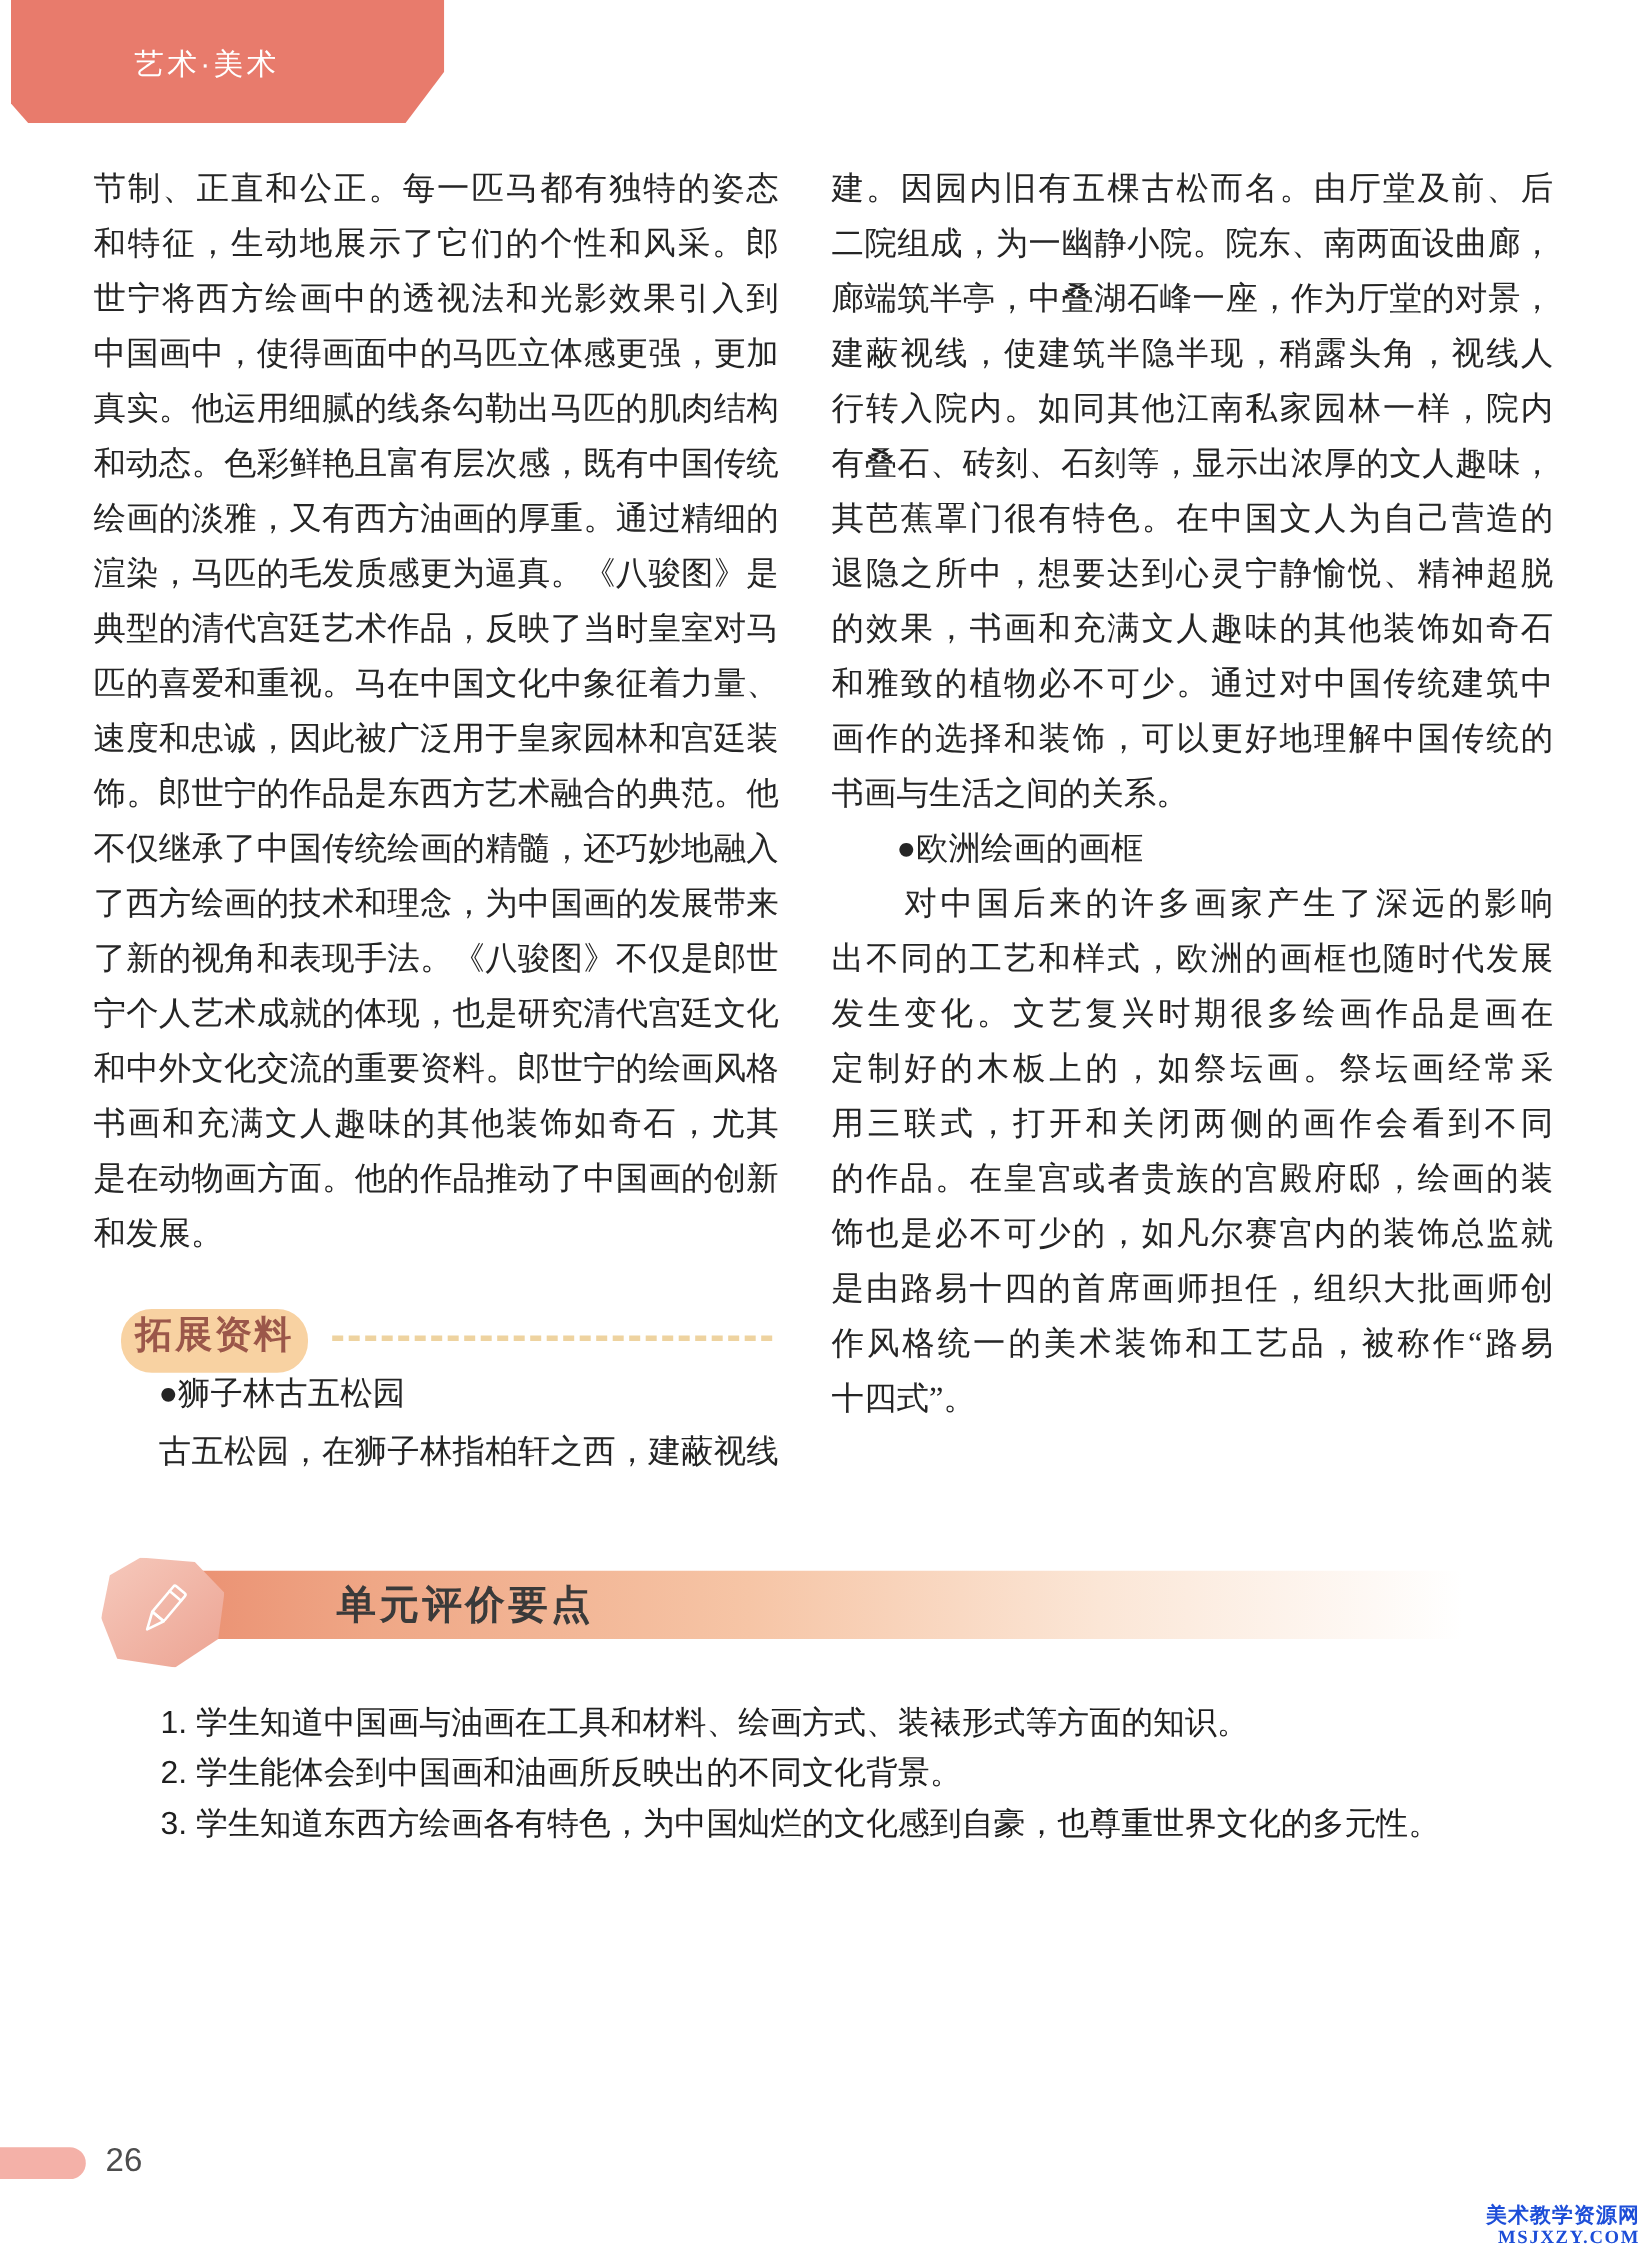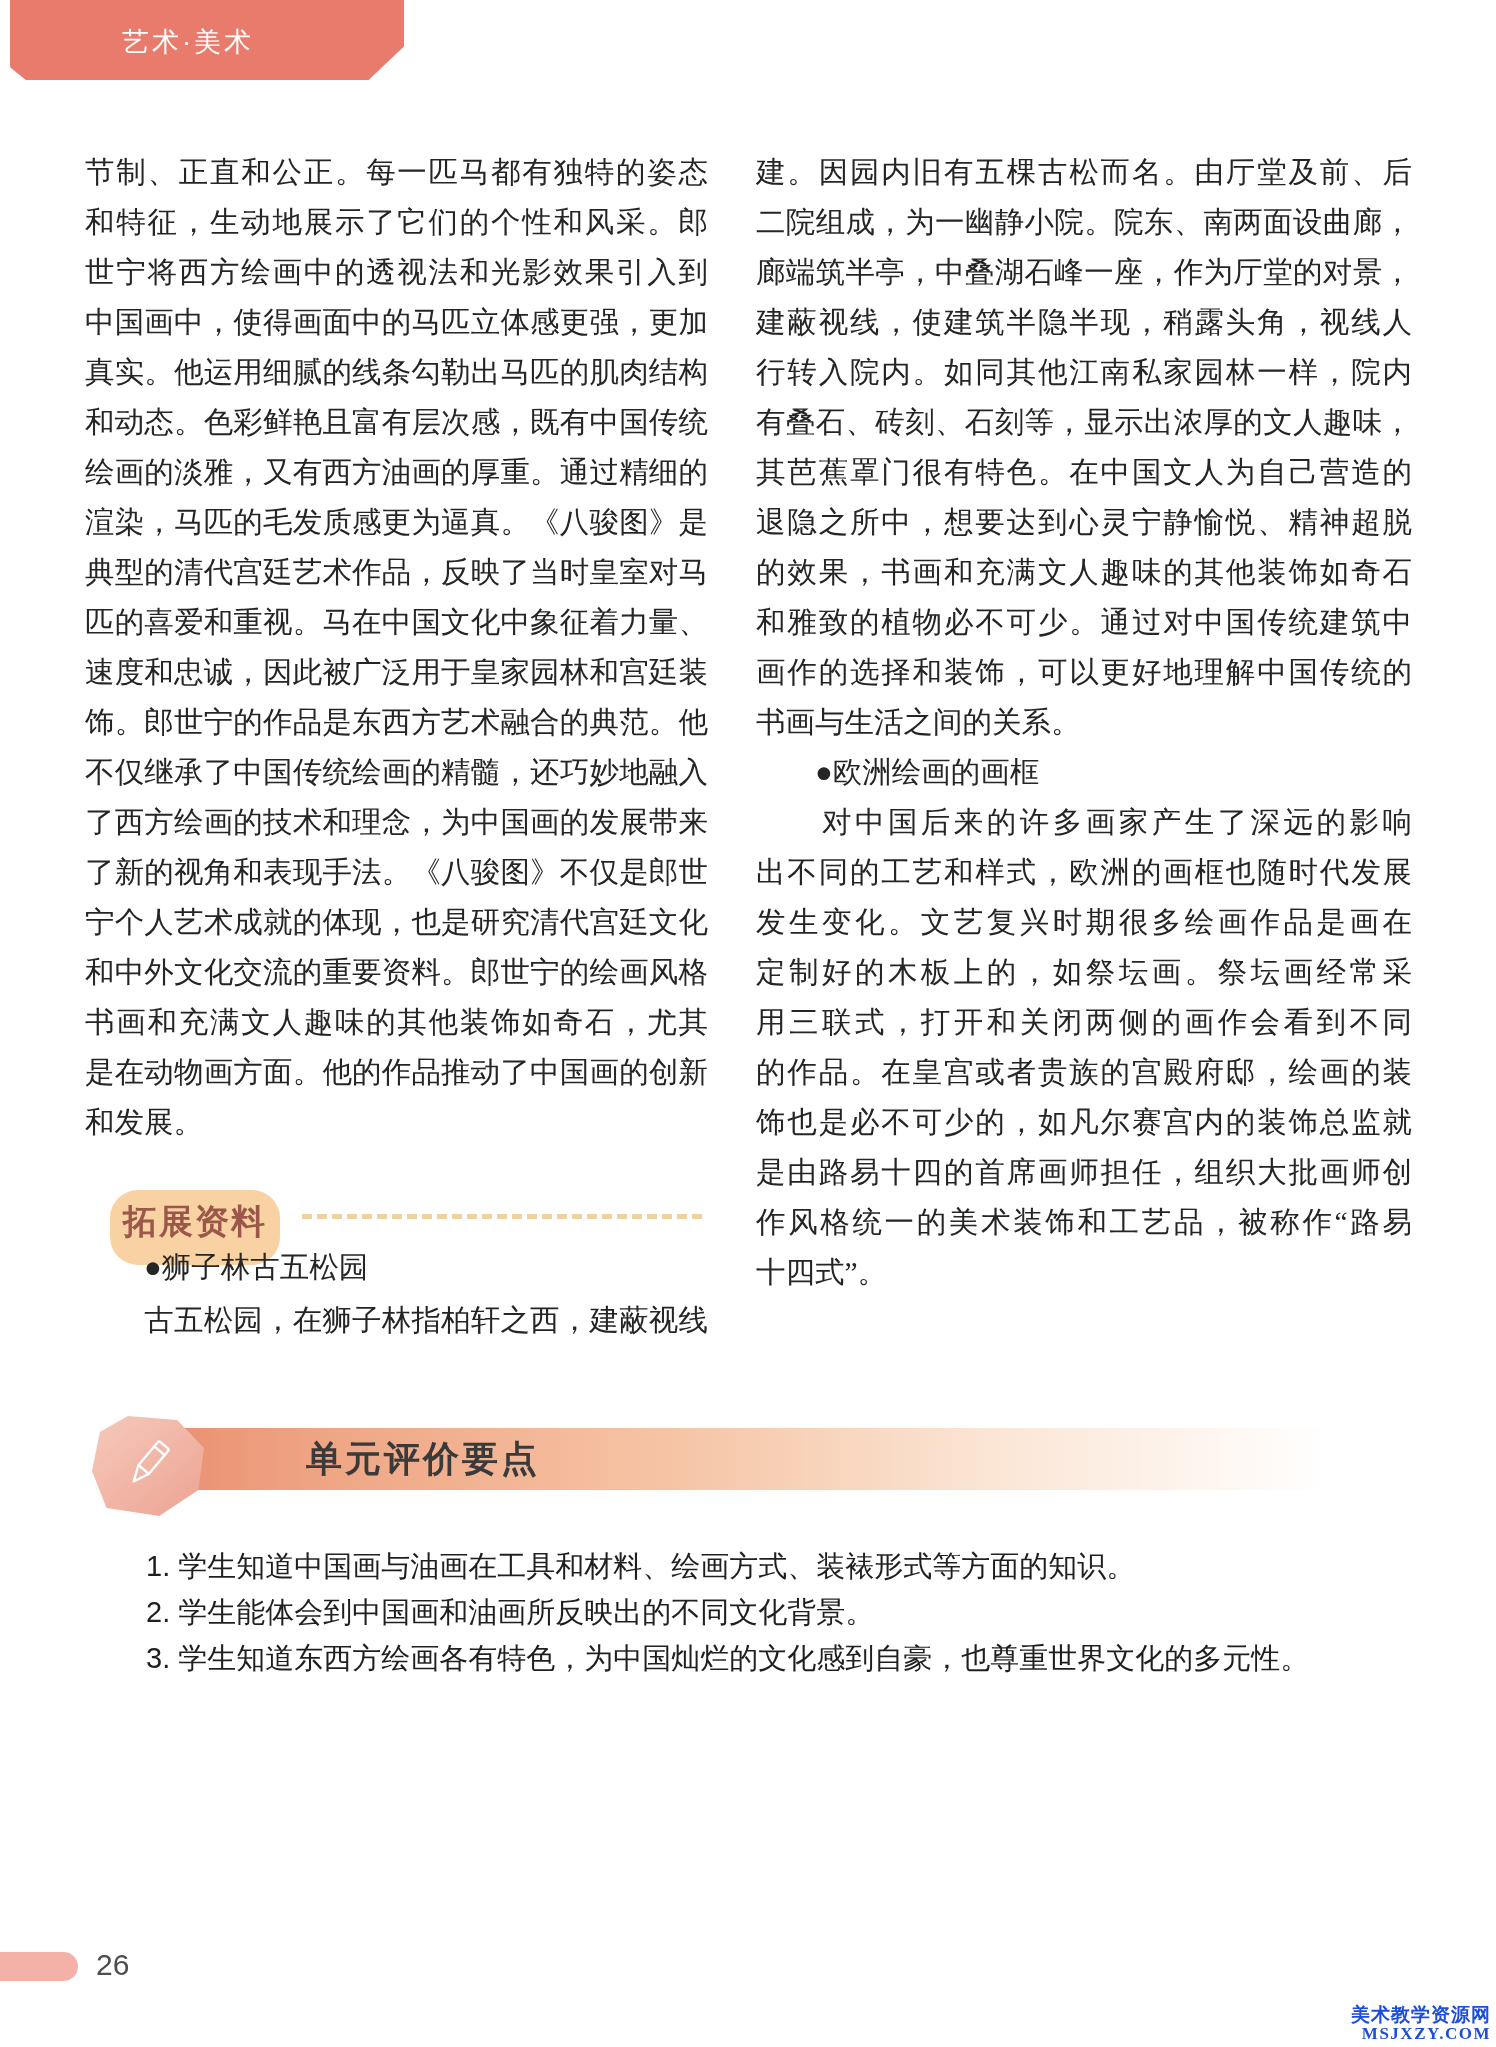--- a/index.html
+++ b/index.html
@@ -6,21 +6,21 @@
   .page{
     position:relative;
     width:1496px;height:2047px;
     background:#ffffff;
     overflow:hidden;
     font-family:"Liberation Serif","DejaVu Serif",serif;
   }
 
   
   .header-tab{
-    position:absolute;left:10px;top:0;width:394px;height:80px;
+    position:absolute;left:10px;top:0;width:394px;height:112px;
     background:#e87b6c;
     border-radius:0 0 16px 16px;
     clip-path:polygon(0 0,100% 0,100% 58%,91% 100%,4% 100%,0 84%);
   }
   .header-tab span{
     position:absolute;left:112px;top:50%;transform:translateY(-44%);
     color:#ffffff;font-size:27px;letter-spacing:3px;
     font-family:"Liberation Sans","DejaVu Sans",sans-serif;
   }
 
@@ -32,21 +32,21 @@
     height:50px;line-height:50px;
     font-size:29.5px;color:#252525;
     text-align:justify;text-align-last:justify;
     text-justify:inter-ideograph;
     overflow:hidden;
   }
   .align-left{text-align:left;text-align-last:left;}
 
   
   .exp-badge{
-    position:absolute;left:110px;top:1190px;width:170px;height:75px;
+    position:absolute;left:110px;top:1190px;width:170px;height:58px;
     background:#f8d2a2;border-radius:28px;
   }
   .exp-badge span{
     position:absolute;left:50%;top:50%;transform:translate(-50%,-62%);
     white-space:nowrap;
     font-size:34px;font-weight:bold;color:#9b574a;
     letter-spacing:2px;
   }
   .exp-dashes{
     position:absolute;left:302px;top:1214px;width:400px;height:0;

